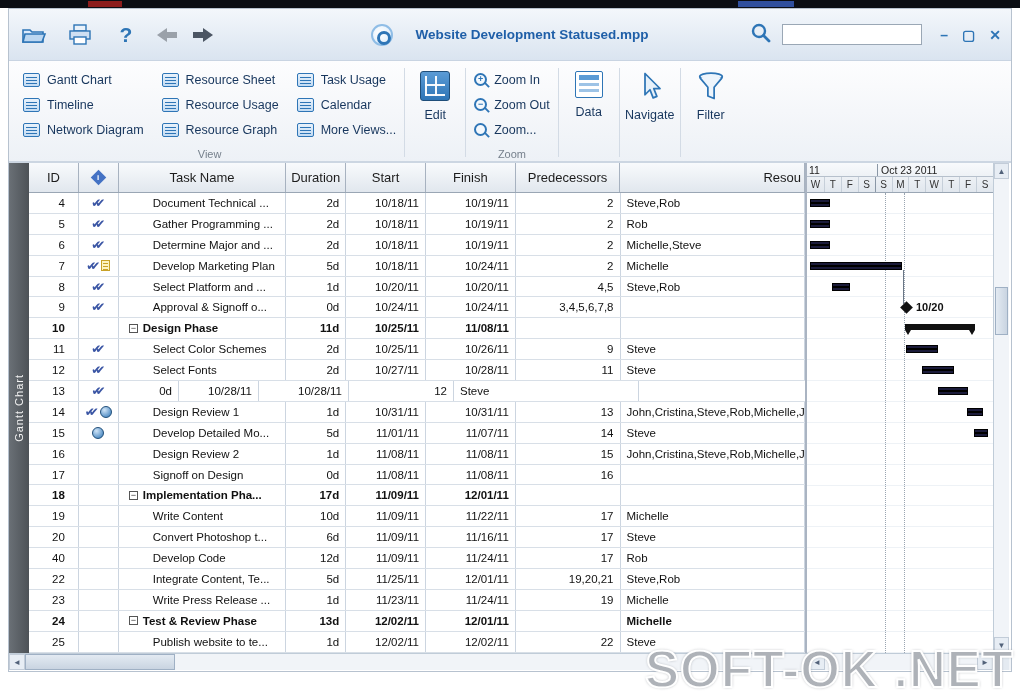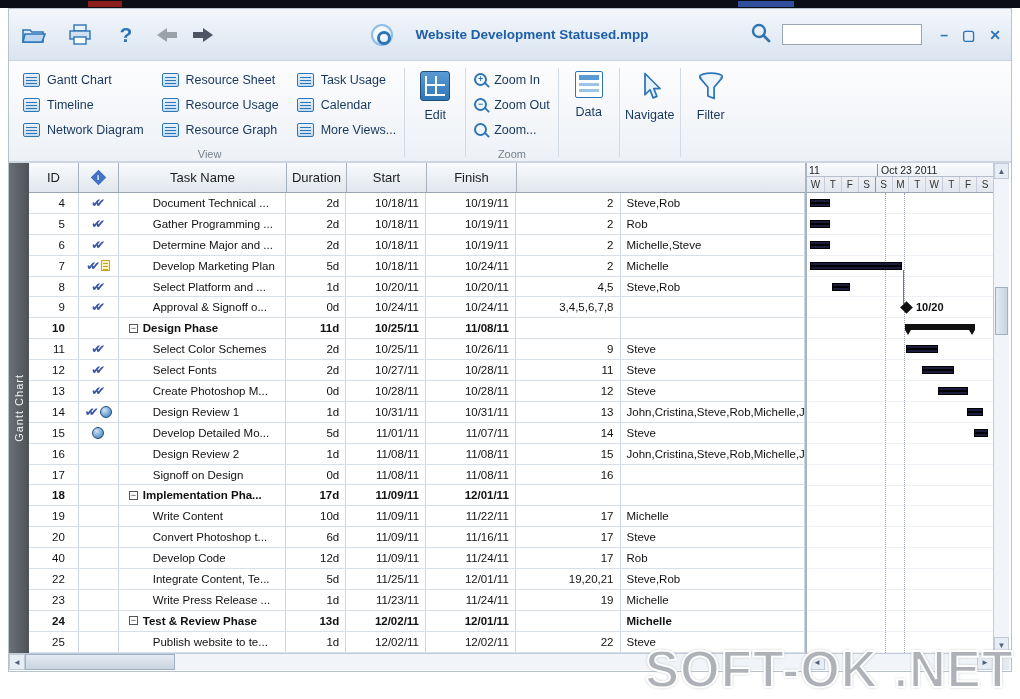--- a/index.html
+++ b/index.html
@@ -284,20 +284,22 @@
         <div class="th w-id">ID</div>
         <div class="th w-ind">
           <span class="indhdr">
               <i>i</i>
             </span>
         </div>
         <div class="th w-name">Task Name</div>
         <div class="th w-dur">Duration</div>
         <div class="th w-start">Start</div>
         <div class="th w-fin">Finish</div>
+        <div class="th w-pred">Predecessors</div>
+        <div class="th w-res th-res">Resou</div>
       </div>
       <div class="tbody">
           <div class="trow">
             <div class="c w-id c-id">4</div>
             <div class="c w-ind c-ind">
               <span class="ic-check">✔✔</span>
             </div>
             <div class="c w-name c-name lv2">
               <span>Document Technical ...</span>
             </div>
@@ -416,23 +418,20 @@
             <div class="c w-dur c-dur">2d</div>
             <div class="c w-start c-start">10/27/11</div>
             <div class="c w-fin c-fin">10/28/11</div>
             <div class="c w-pred c-pred">11</div>
             <div class="c w-res c-res">Steve</div>
           </div>
           <div class="trow">
             <div class="c w-id c-id">13</div>
             <div class="c w-ind c-ind">
               <span class="ic-check">✔✔</span>
-            </div>
-            <div class="c w-name c-name lv2">
-              <span>Create Photoshop M...</span>
             </div>
             <div class="c w-dur c-dur">0d</div>
             <div class="c w-start c-start">10/28/11</div>
             <div class="c w-fin c-fin">10/28/11</div>
             <div class="c w-pred c-pred">12</div>
             <div class="c w-res c-res">Steve</div>
           </div>
           <div class="trow">
             <div class="c w-id c-id">14</div>
             <div class="c w-ind c-ind">

